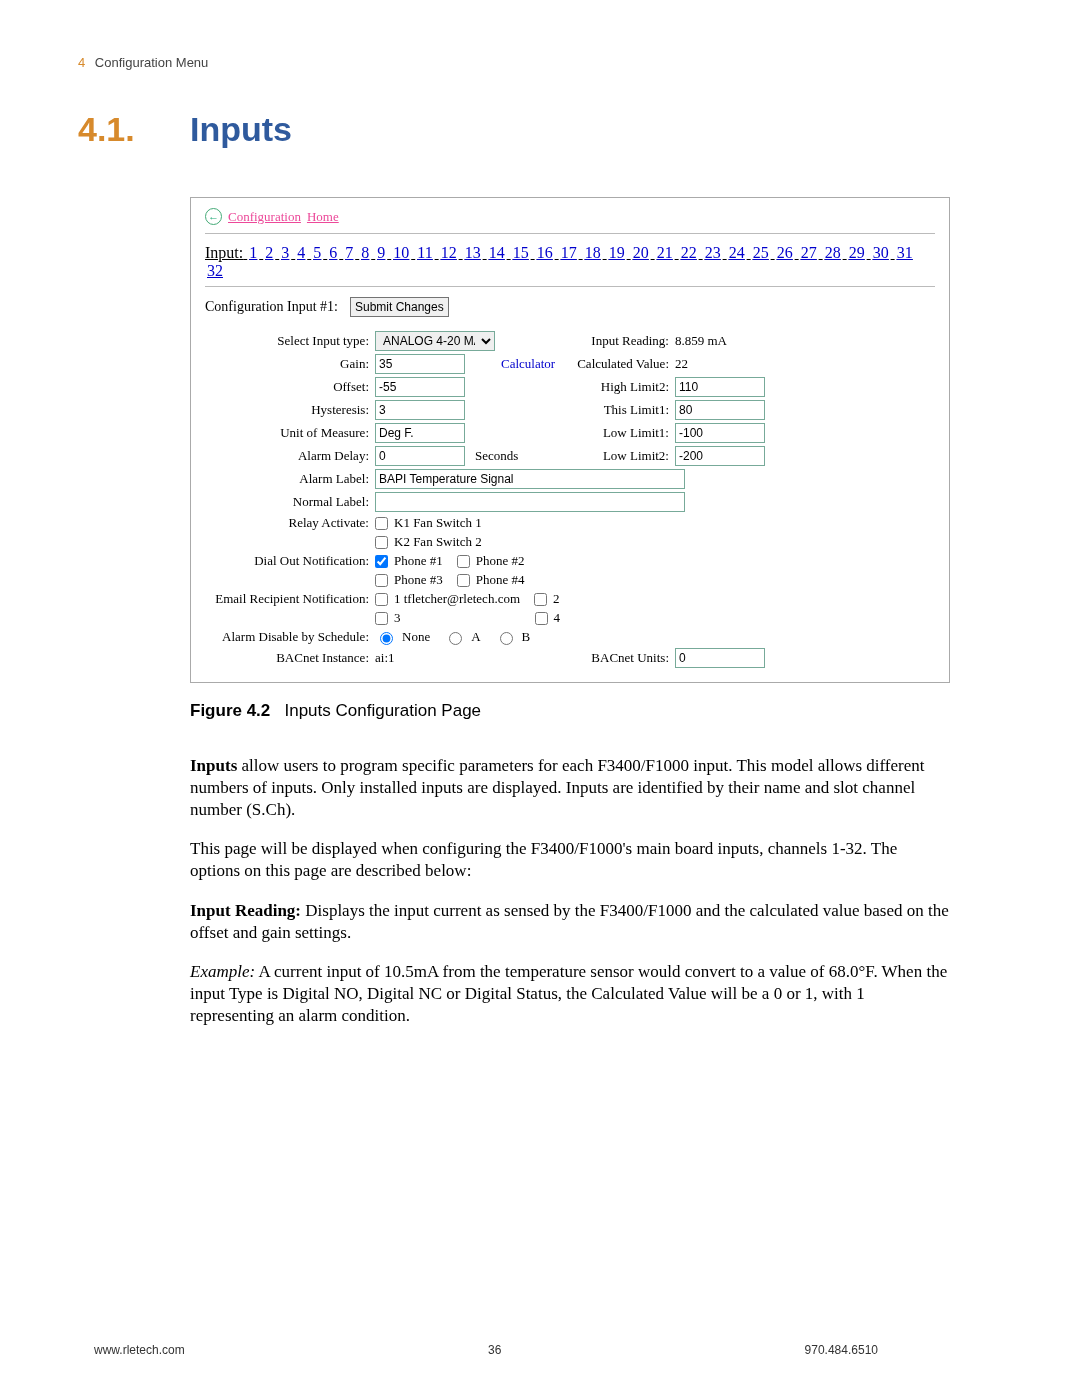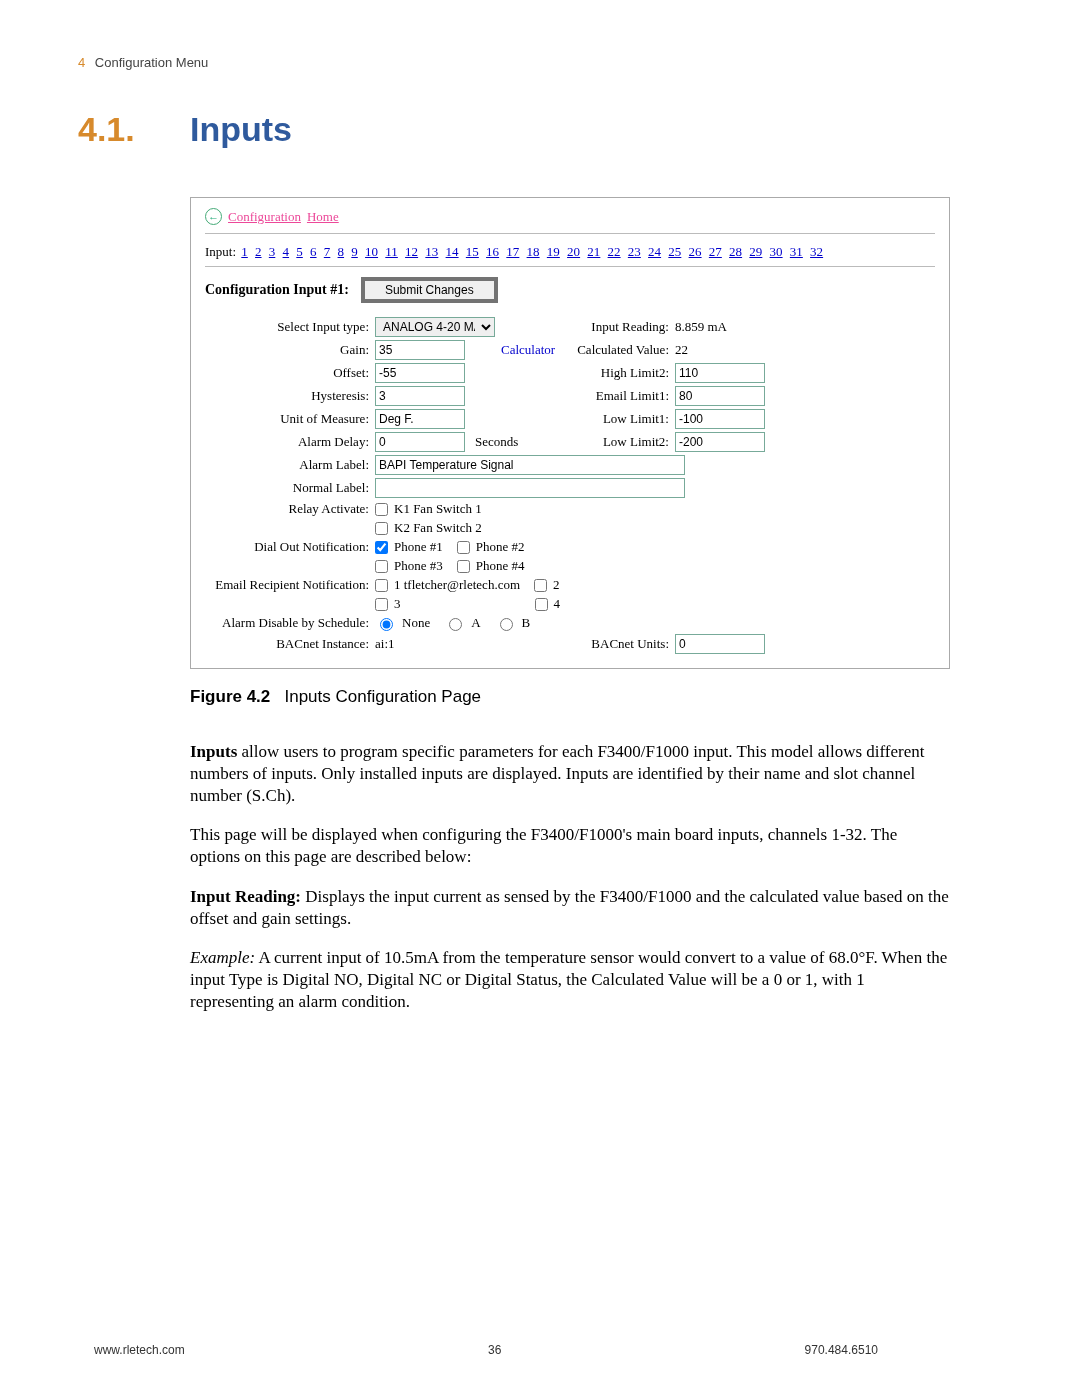--- a/index.html
+++ b/index.html
@@ -52,27 +52,27 @@
     color: #000;
   }
   .fig-breadcrumb { display: flex; align-items: center; gap: 6px; margin-bottom: 8px; }
   .fig-back {
     width: 17px; height: 17px; border-radius: 50%;
     border: 1px solid #4a7; display:flex; align-items:center; justify-content:center;
     font-size: 11px; color:#2a7; line-height:1; cursor:pointer;
   }
   .fig-link { color: #ec4899; text-decoration: underline; cursor: pointer; }
   .hr { border: none; border-top: 1px solid #bbb; margin: 6px 0 10px 0; }
-  .input-links { font-size: 13px; margin-bottom: 3px; }
+  .input-links { font-size: 16px; margin-bottom: 3px; text-decoration: underline; }
   .input-links a { color: #0000cc; text-decoration: underline; margin: 0 2px; cursor:pointer;}
   .config-row { display:flex; align-items:center; gap:12px; margin: 8px 0 14px 0;}
-  .config-row .lbl { font-weight: bold; font-size: 14px; }
+  .config-row .lbl { font-weight: normal; font-size: 14px; }
   .btn {
     font-family: Arial, sans-serif; font-size: 12px;
-    padding: 2px 20px; border: 4px solid #737373; background: #f0f0f0;
+    padding: 2px 4px; border: 1px solid #737373; background: #f0f0f0;
     cursor: pointer;
   }
   .form-grid {
     display: grid;
     grid-template-columns: 170px 100px 80px 120px 80px;
     row-gap: 3px;
     align-items: center;
     font-size: 13px;
   }
   .form-grid .flabel { text-align: right; padding-right: 6px; }
@@ -169,21 +169,21 @@
 
       <div class="flabel">Offset:</div>
       <div><input type="text" value="-55" style=""></div>
       <div></div>
       <div class="flabel">High Limit2:</div>
       <div><input type="text" value="110" style=""></div>
 
       <div class="flabel">Hysteresis:</div>
       <div><input type="text" value="3" style=""></div>
       <div></div>
-      <div class="flabel">Email Limit1:</div>
+      <div class="flabel">This Limit1:</div>
       <div><input type="text" value="80" style=""></div>
 
       <div class="flabel">Unit of Measure:</div>
       <div><input type="text" value="Deg F." style=""></div>
       <div></div>
       <div class="flabel">Low Limit1:</div>
       <div><input type="text" value="-100" style=""></div>
 
       <div class="flabel">Alarm Delay:</div>
       <div><input type="text" value="0" style=""></div>

